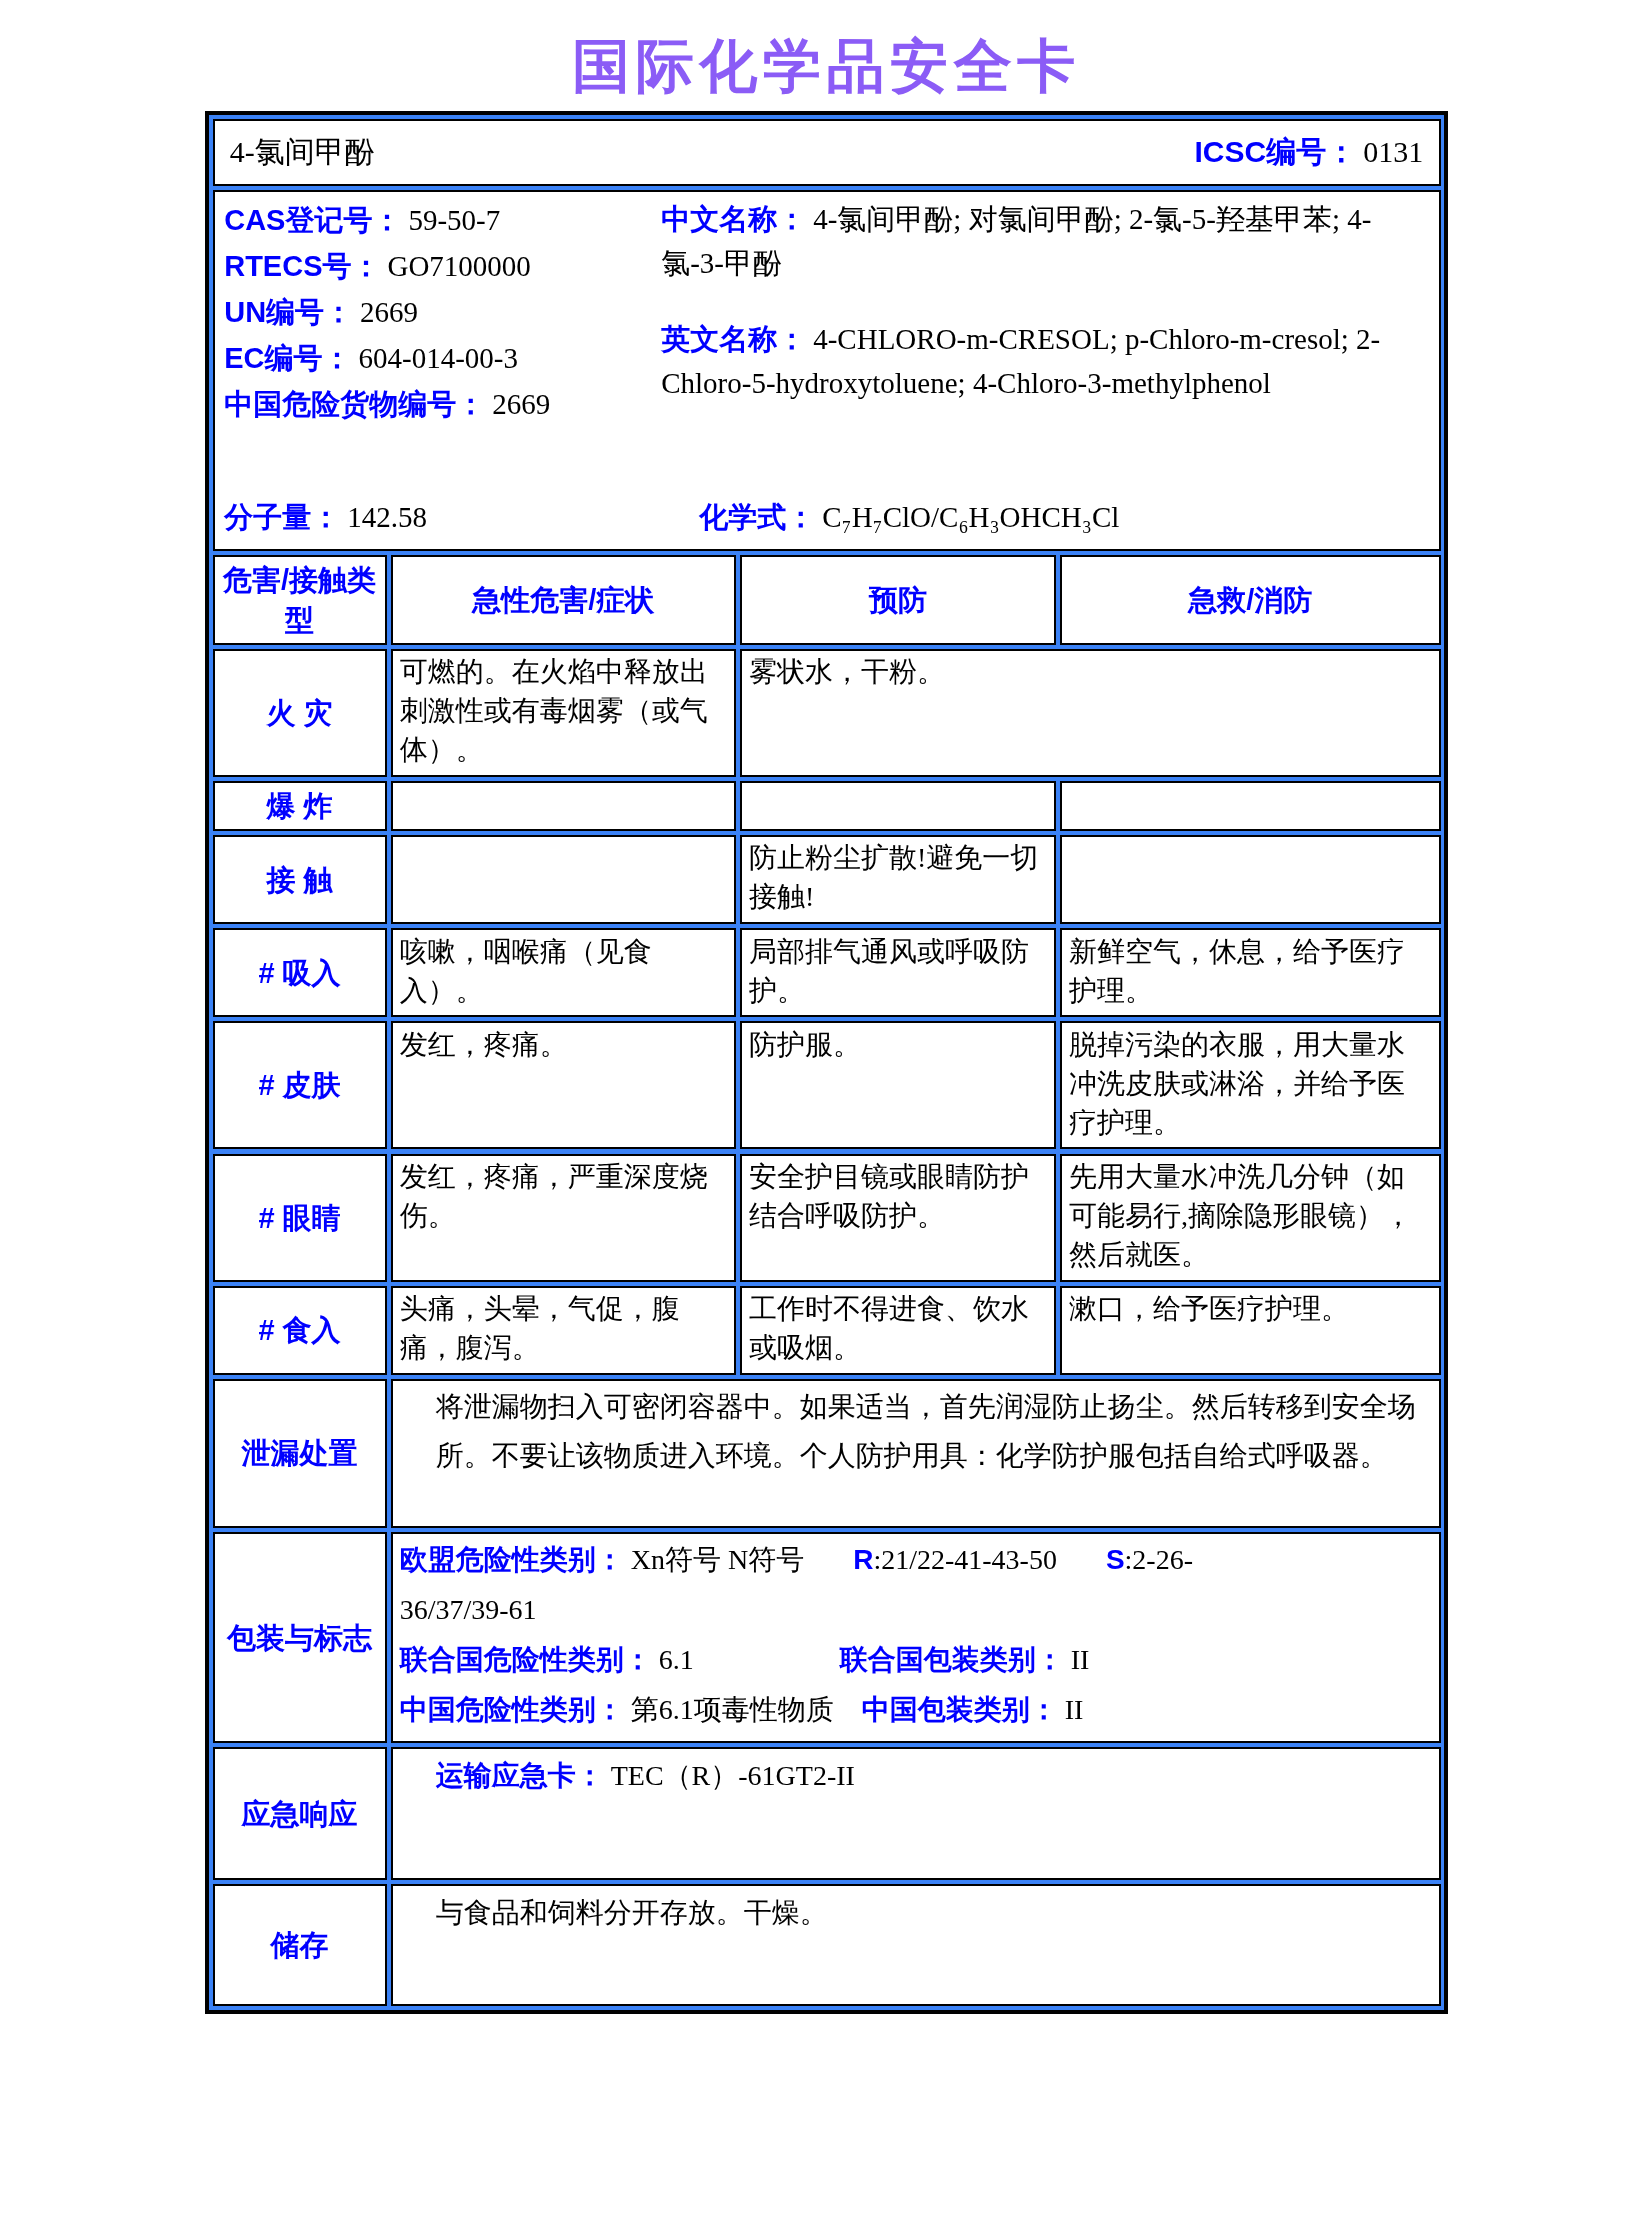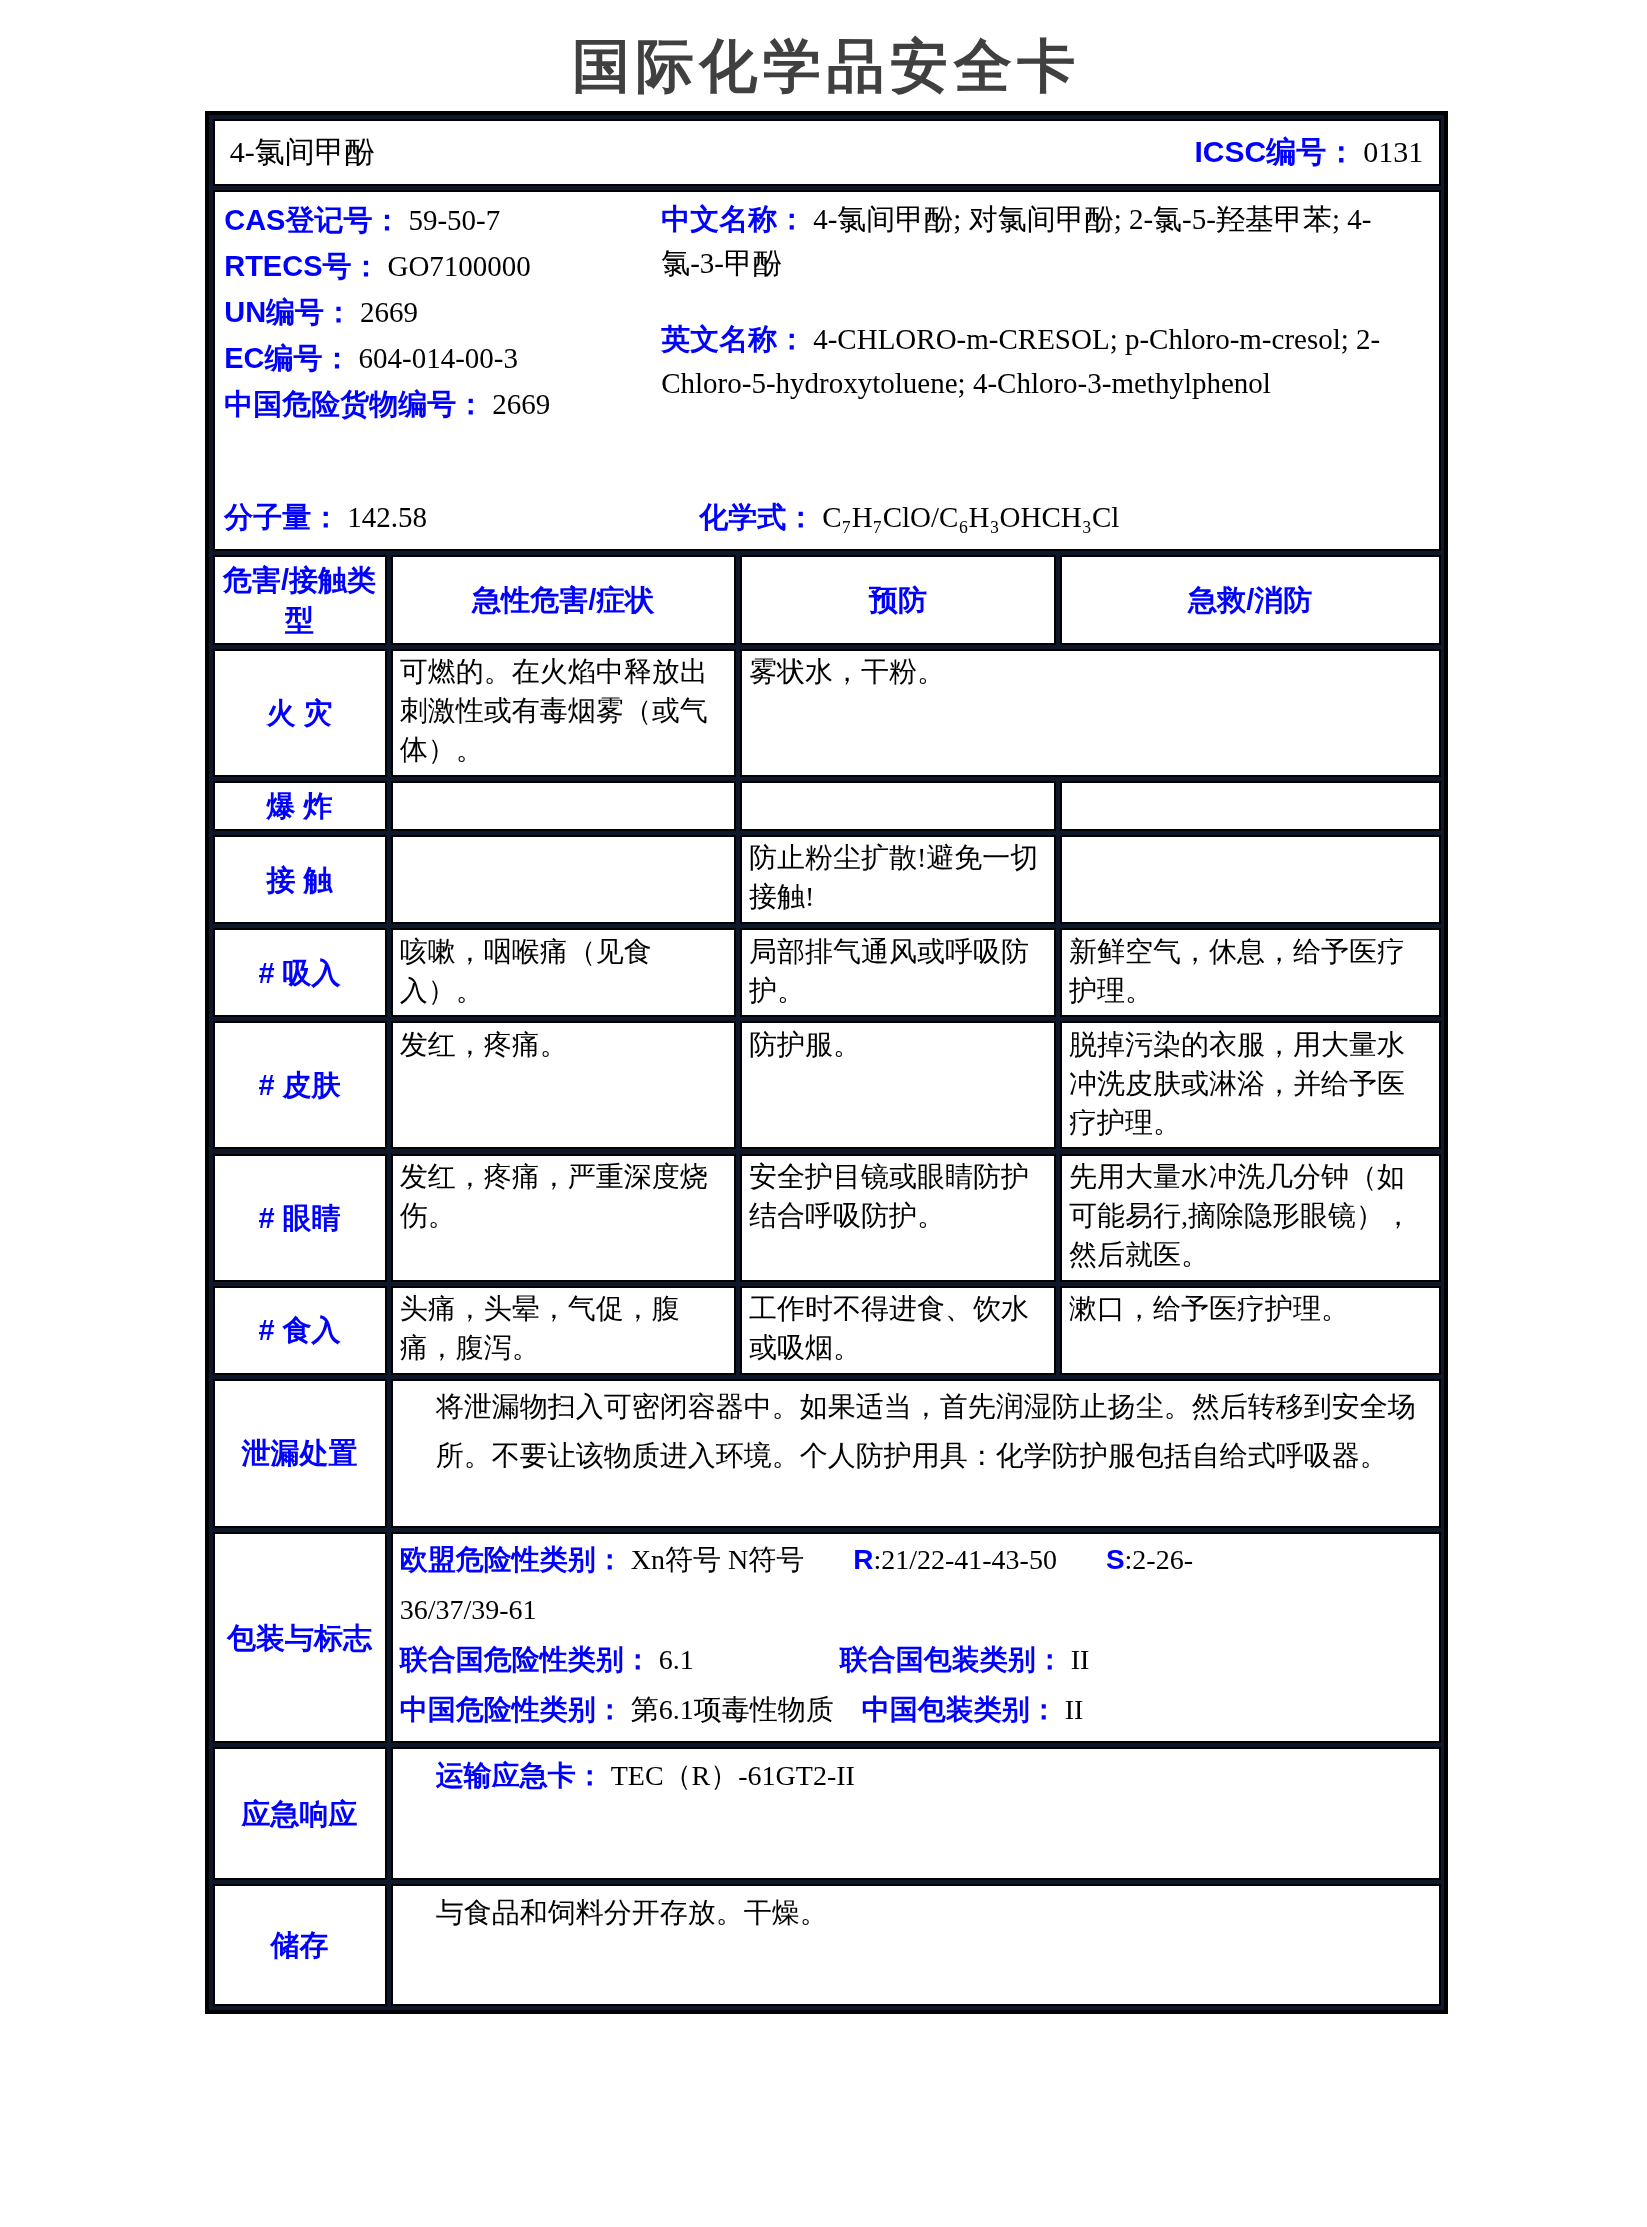--- a/index.html
+++ b/index.html
@@ -5,26 +5,26 @@
   html,body{margin:0;padding:0;}
   body{
     width:1648px;height:2227px;background:#ffffff;position:relative;
     font-family:"Liberation Serif","DejaVu Serif",serif;color:#000;
     -webkit-font-smoothing:antialiased;
   }
   
   .page-title{
     position:absolute;left:205px;top:35px;width:1243px;text-align:center;
     font-family:"Liberation Serif","DejaVu Serif",serif;font-weight:bold;
-    font-size:58px;line-height:64px;color:#404040;letter-spacing:5.6px;white-space:nowrap;
+    font-size:58px;line-height:64px;color:#8b5cf6;letter-spacing:5.6px;white-space:nowrap;
   }
   
   .card{
     position:absolute;left:205px;top:111px;width:1243px;box-sizing:border-box;
-    border:4.2px solid #000;padding:3.5px;background:#0f172a;
+    border:4.2px solid #000;padding:3.5px;background:#3b82f6;
     display:flex;flex-direction:column;gap:4.2px;
   }
   .band{display:flex;gap:4.2px;}
   .cell{box-sizing:border-box;border:2.8px solid #000;background:#fff;}
   .c1{flex:0 0 174px;} .c2{flex:0 0 345px;} .c3{flex:0 0 316px;} .c4{flex:1;}
   .cfill{flex:1;}
   
   .mh96{min-height:67px}.mh520{min-height:361px}.mh130{min-height:90px}
   .mh172{min-height:119px}.mh68{min-height:47px}.mh108{min-height:75px}
   .mh118{min-height:82px}.mh165{min-height:115px}.mh112{min-height:78px}

